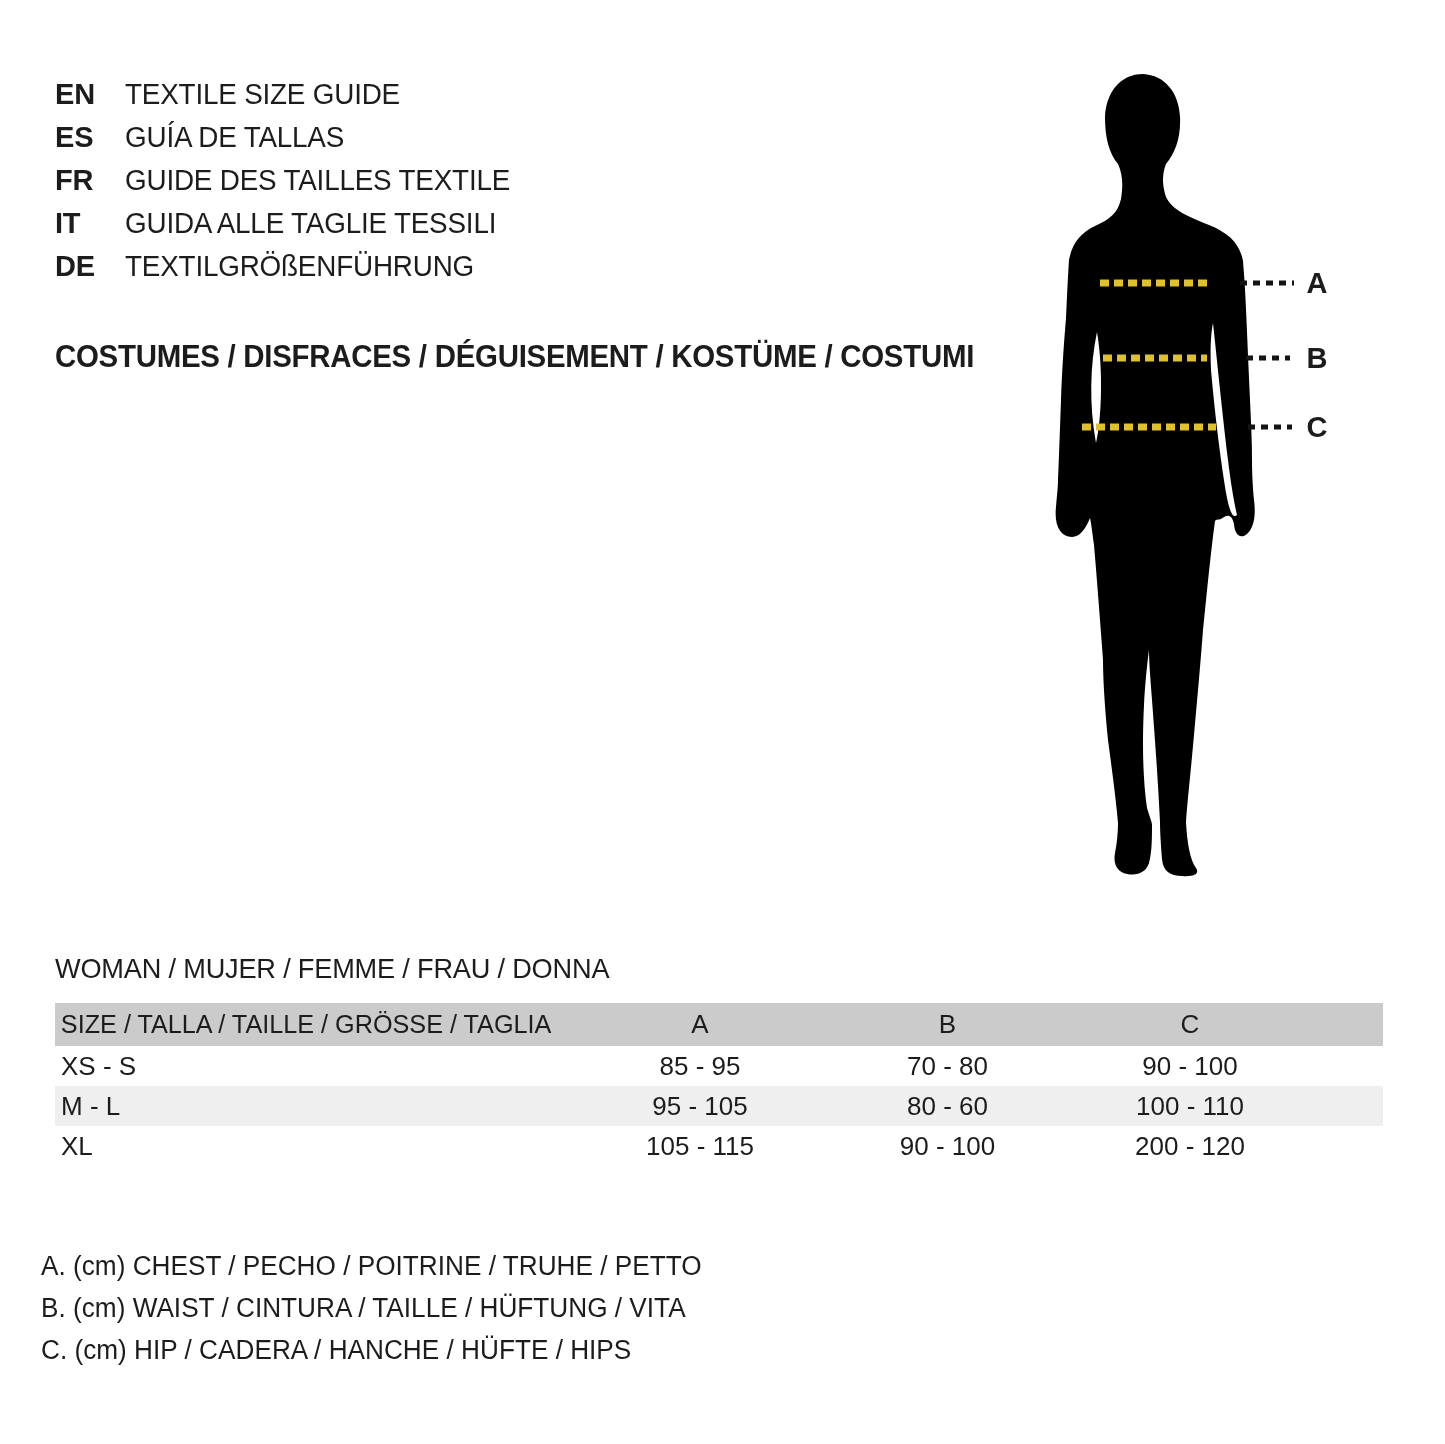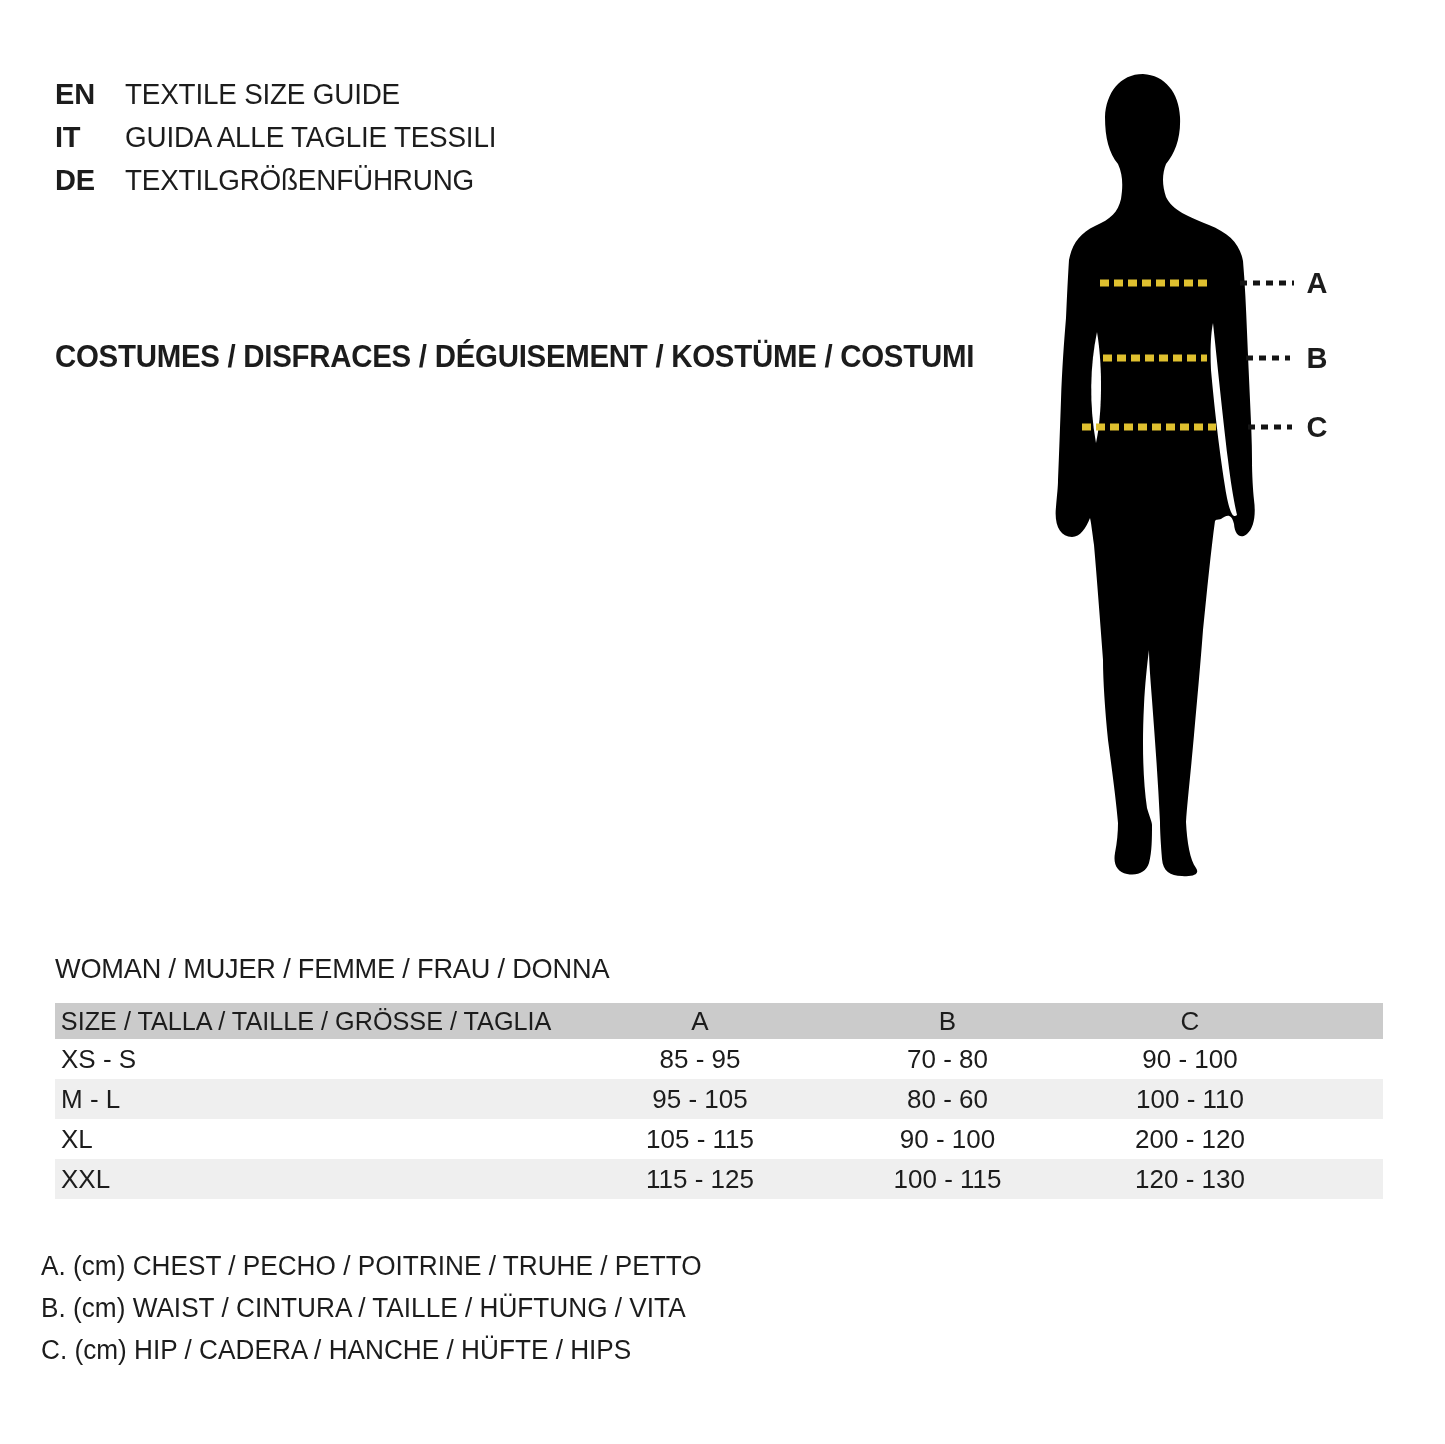--- a/index.html
+++ b/index.html
@@ -37,41 +37,49 @@
   .marker.mb{left:285px;top:281px;}
   .marker.mc{left:285px;top:350px;}
 
   
   .woman{position:absolute;left:55px;top:953px;font-size:28px;letter-spacing:-0.2px;
          transform:scaleX(0.97);transform-origin:0 50%;white-space:nowrap;}
 
   
   .size-table{position:absolute;left:55px;top:1003px;width:1328px;border-collapse:collapse;table-layout:fixed;}
   .size-table th,.size-table td{font-weight:normal;font-size:26px;padding:0;white-space:nowrap;}
-  .size-table thead tr{background:var(--th-bg);height:36px;}
+  .size-table thead tr{background:var(--th-bg);height:43px;}
   .size-table tbody tr{height:40px;}
   .size-table tbody tr.stripe{background:var(--stripe);}
   .size-table .c-size{text-align:left;padding-left:6px;}
   .size-table .c-val{text-align:center;}
   .size-table thead .c-size{transform:scaleX(0.97);transform-origin:0 50%;}
 
   
   .legend{position:absolute;left:41px;top:1250px;}
   .legend-item{font-size:27px;line-height:32px;margin-bottom:10px;white-space:nowrap;
                transform:scaleX(0.97);transform-origin:0 50%;}
 </style>
 </head>
 <body>
 
 <div class="canvas">
 
   <div class="lang-list">
     <div class="lang-row">
       <span class="code">EN</span>
       <span class="lbl">TEXTILE SIZE GUIDE</span>
+    </div>
+    <div class="lang-row">
+      <span class="code">ES</span>
+      <span class="lbl">GUÍA DE TALLAS</span>
+    </div>
+    <div class="lang-row">
+      <span class="code">FR</span>
+      <span class="lbl">GUIDE DES TAILLES TEXTILE</span>
     </div>
     <div class="lang-row">
       <span class="code">IT</span>
       <span class="lbl">GUIDA ALLE TAGLIE TESSILI</span>
     </div>
     <div class="lang-row">
       <span class="code">DE</span>
       <span class="lbl">TEXTILGRÖßENFÜHRUNG</span>
     </div>
   </div>
@@ -174,27 +182,20 @@
         <td class="c-val">100 - 110</td>
         <td></td>
       </tr>
       <tr>
         <td class="c-size">XL</td>
         <td class="c-val">105 - 115</td>
         <td class="c-val">90 - 100</td>
         <td class="c-val">200 - 120</td>
         <td></td>
       </tr>
-      <tr class="stripe">
-        <td class="c-size">XXL</td>
-        <td class="c-val">115 - 125</td>
-        <td class="c-val">100 - 115</td>
-        <td class="c-val">120 - 130</td>
-        <td></td>
-      </tr>
     </tbody>
   </table>
 
   <div class="legend">
     <div class="legend-item">A. (cm) CHEST / PECHO / POITRINE / TRUHE / PETTO</div>
     <div class="legend-item">B. (cm) WAIST / CINTURA / TAILLE / HÜFTUNG / VITA</div>
     <div class="legend-item">C. (cm) HIP / CADERA / HANCHE / HÜFTE / HIPS</div>
   </div>
 
 </div>

